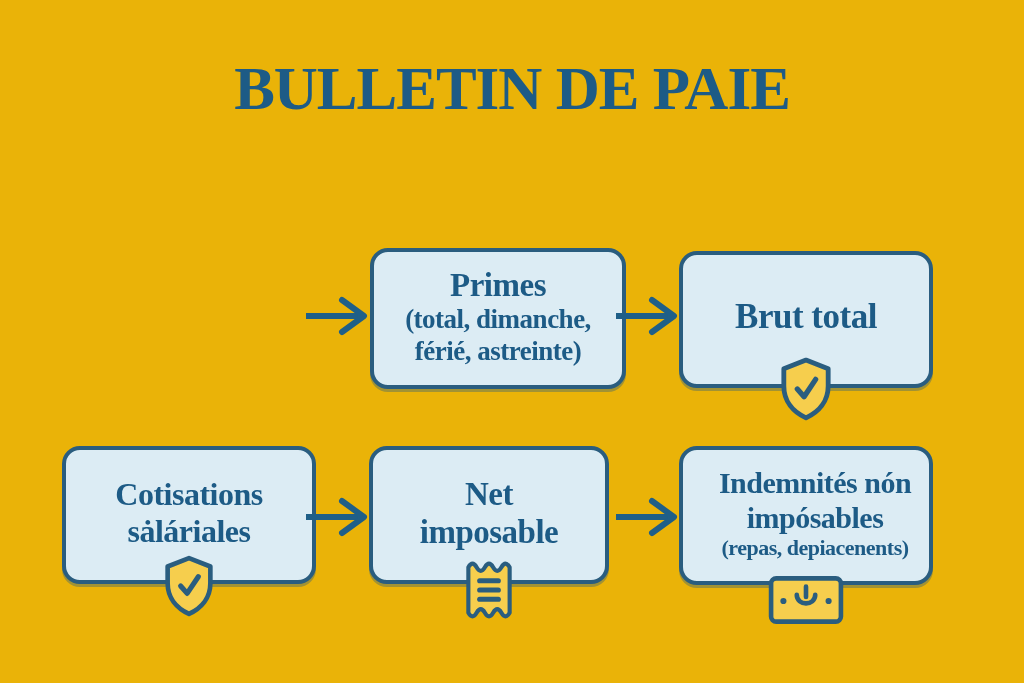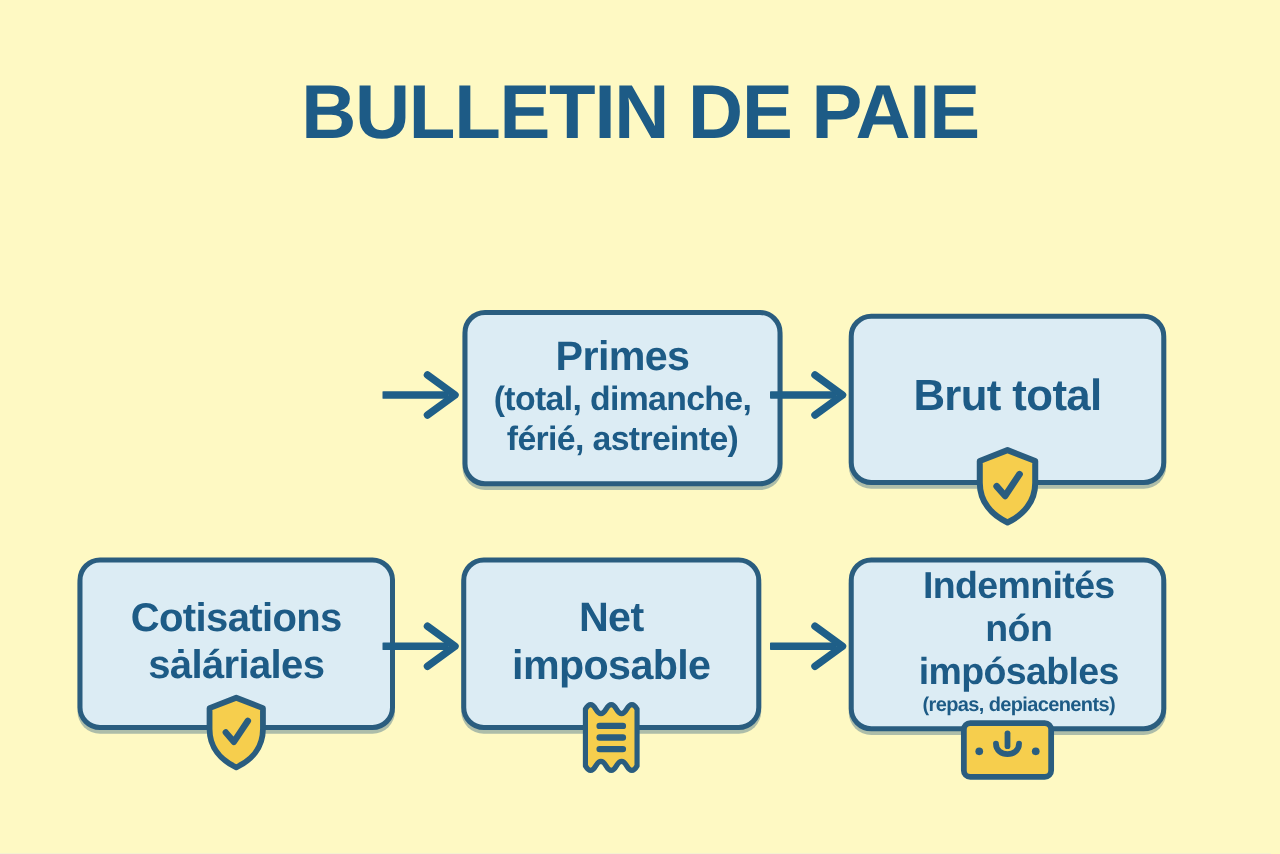--- a/index.html
+++ b/index.html
@@ -1,19 +1,19 @@
 <!DOCTYPE html>
 <html><head>
 <meta charset="utf-8">
 <style>
   html,body { margin:0; padding:0; background:#e8e8e8; }
   .stage {
     position:relative; width:1024px; height:683px;
-    background:#fef9c3; overflow:hidden;
-    font-family:Liberation Sans, sans-serif;
+    background:#eab308; overflow:hidden;
+    font-family:Liberation Serif, serif;
   }
   .title {
     position:absolute; top:52px; left:0; width:100%;
     margin:0; text-align:center;
     color:#1d5b86; font-size:61px; font-weight:800;
     line-height:1.22; letter-spacing:-1px;
   }
   .box {
     position:absolute; box-sizing:border-box;
     background:#dcecf4; border:4px solid #2a5d7f; border-radius:18px;
@@ -29,21 +29,21 @@
   #box-cotis     { left:62px;  top:446px; width:254px; height:138px; }
   #box-net       { left:369px; top:446px; width:240px; height:138px; }
   #box-indem     { left:679px; top:446px; width:254px; height:139px;padding-left:32px; }
   #box-salaire .box-title { font-size:32px; max-width:178px; }
   #box-primes  .box-title { font-size:33px; }
   #box-primes  .box-sub   { font-size:27px; max-width:232px; }
   #box-brut    .box-title { font-size:35px; }
   #box-cotis   .box-title { font-size:32px; max-width:205px; }
   #box-net     .box-title { font-size:33px; max-width:165px; }
   #box-indem   .box-title { font-size:30px; max-width:222px; }
-  #box-indem   .box-sub   { font-size:16px; }
+  #box-indem   .box-sub   { font-size:22px; }
   .under-icon { position:absolute; left:50%; transform:translateX(-50%); }
   .coin {
     width:58px; height:62px; border-radius:50%;
     background:#f6ce4d; border:5px solid #2a5d7f; box-sizing:border-box;
     display:flex; align-items:center; justify-content:center;
     font-size:33px; font-weight:700; color:#1d5b86; bottom:-37px;
   }
   .arrow { position:absolute; width:66px; height:44px; }
 </style>
 </head>

